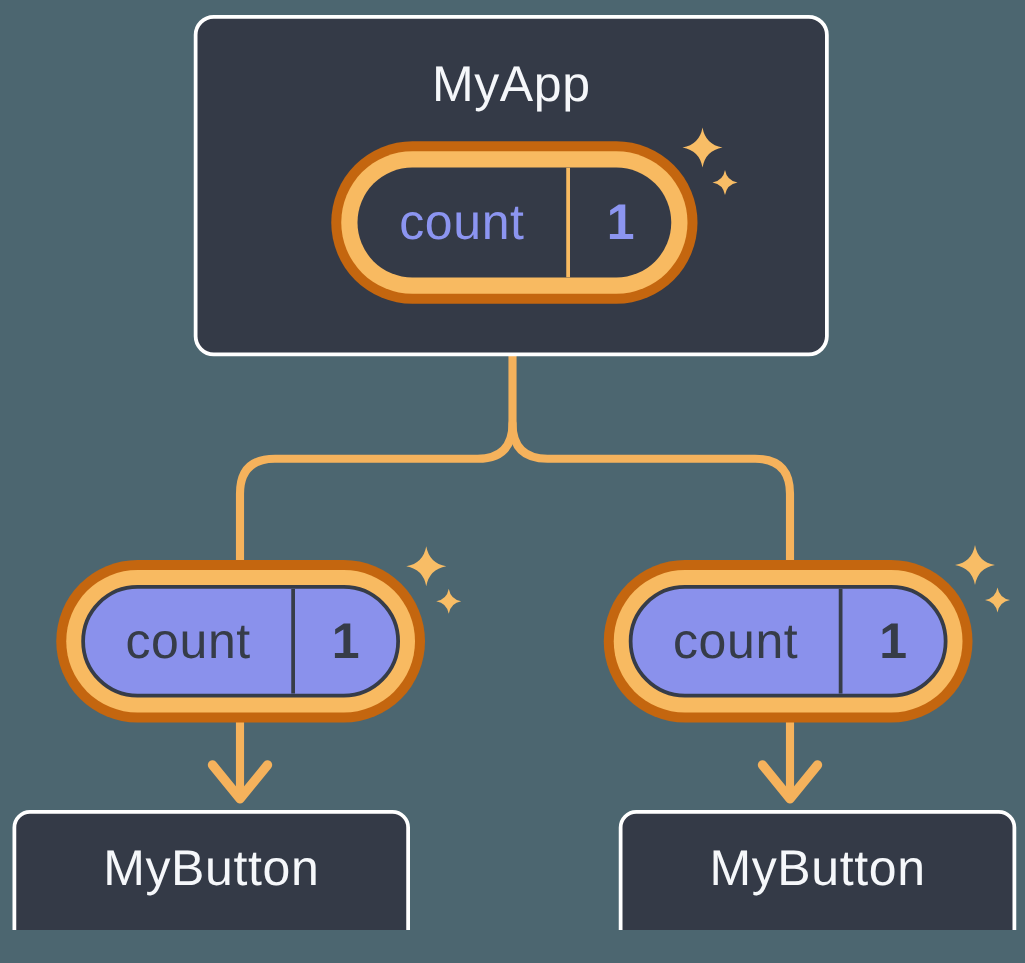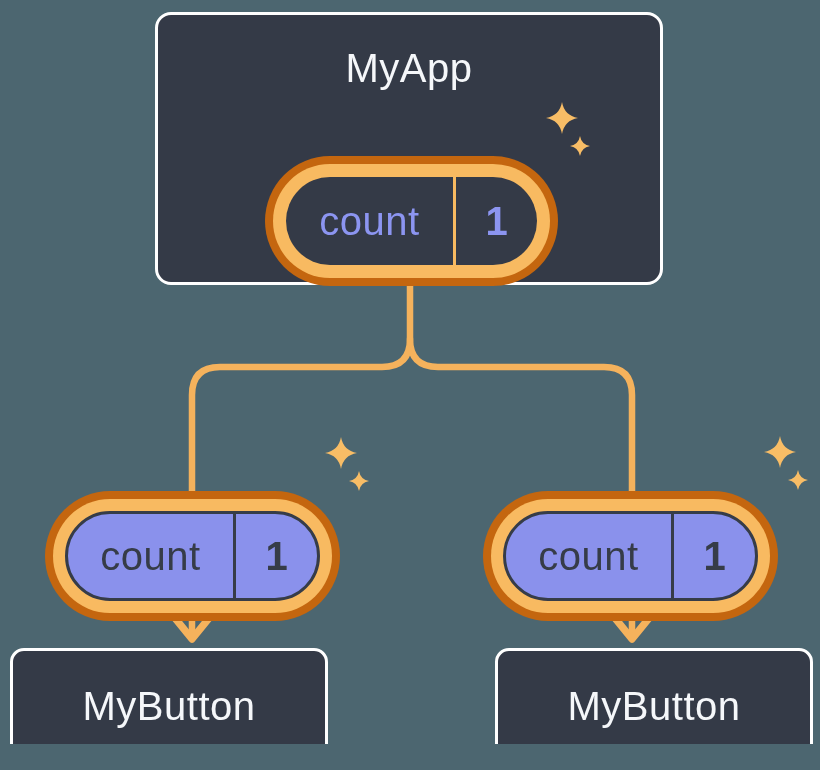--- a/index.html
+++ b/index.html
@@ -32,29 +32,28 @@
   .box-title {
     position: absolute;
     left: 0; right: 0;
     text-align: center;
     color: #F5F7FA;
     font-size: 40px;
     font-weight: 500;
     letter-spacing: 0.5px;
   }
   #myapp-box .box-title { top: 31px; }
-  .mybutton-title { top: 33px; }
+  .mybutton-title { top: 22px; }
   
   .pill-outer {
     position: absolute;
     border-radius: 999px;
     background: #C4660F;
     padding: 8px;
     z-index: 2;
-    margin-top: 43px;
   }
   .pill-mid {
     width: 100%; height: 100%;
     border-radius: 999px;
     background: #F8BA61;
   }
   .pill-inner {
     width: 100%; height: 100%;
     border-radius: 999px;
     display: flex;

